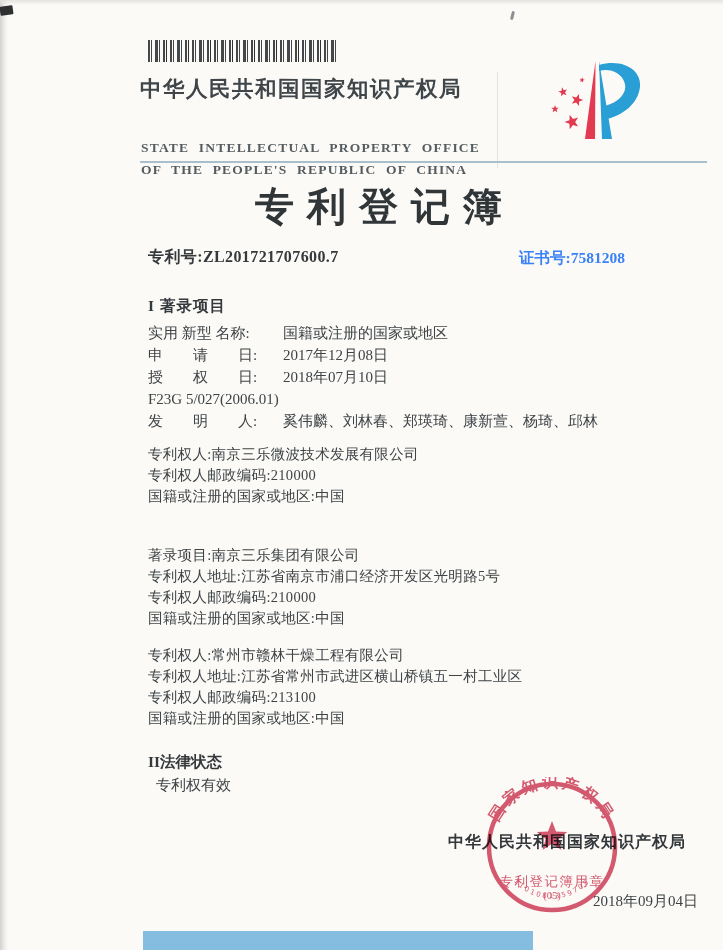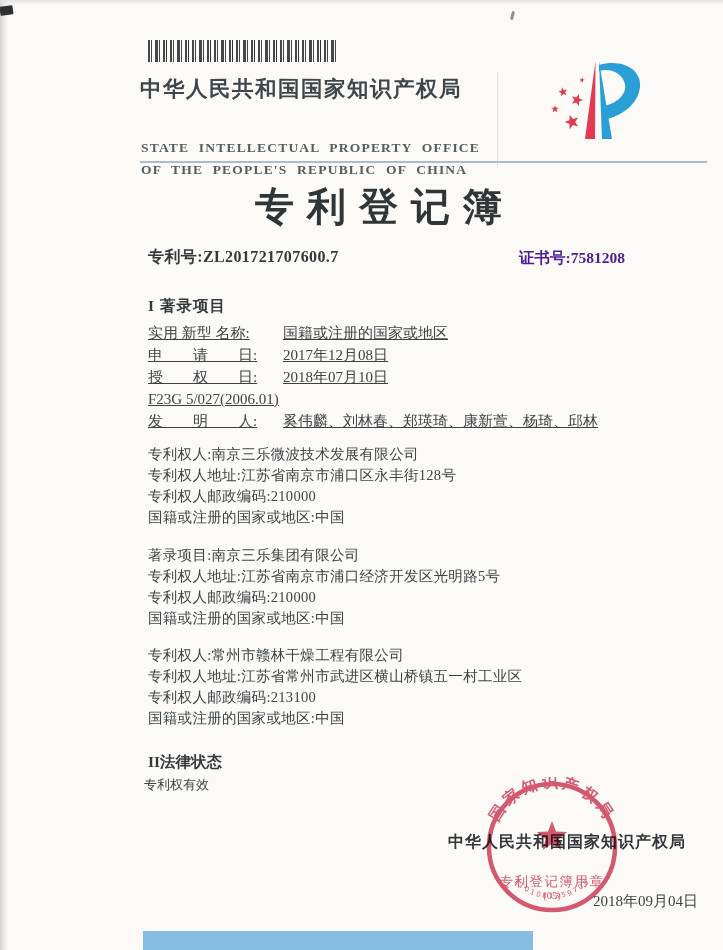--- a/index.html
+++ b/index.html
@@ -23,33 +23,33 @@
   
   .office-cn{position:absolute;left:140px;top:74px;font-size:21.5px;font-weight:bold;letter-spacing:1.5px;color:#3f4549;}
   .office-en{position:absolute;left:141px;font-size:13.5px;letter-spacing:1.2px;word-spacing:5px;color:#555c60;font-weight:bold;margin-top:32px;}
   .office-en.l1{top:108px;}
   .office-en.l2{top:130px;}
   .divider{position:absolute;left:140px;top:161px;width:567px;height:2px;background:#a9bfcb;}
   .logo{position:absolute;left:540px;top:58px;width:112px;height:88px;}
   
   .doc-title{position:absolute;left:162px;top:180px;width:420px;text-align:center;font-size:39px;font-weight:bold;letter-spacing:13px;padding-left:13px;color:#303538;}
   .patent-no{position:absolute;left:148px;top:247px;font-size:16px;font-weight:bold;color:#35393c;letter-spacing:.4px;}
-  .cert-no{position:absolute;left:519px;top:248px;font-size:15.5px;font-weight:bold;color:#4c1d95;}
+  .cert-no{position:absolute;left:519px;top:248px;font-size:15.5px;font-weight:bold;color:#3b82f6;}
   
   .sec1-head{position:absolute;left:148px;top:296px;font-size:15.5px;font-weight:bold;color:#35393c;letter-spacing:1px;}
   .fields{position:absolute;left:148px;top:322px;font-size:15px;line-height:22px;}
-  .frow{display:flex;text-decoration:underline;}
+  .frow{display:flex;}
   .flabel{display:inline-block;width:135px;color:#3e4346;}
   .fvalue{color:#3e4346;}
   
   .pblock{position:absolute;left:148px;font-size:14.5px;line-height:21px;color:#3e4346;letter-spacing:.3px;}
   .pb1{top:444px;} .pb2{top:545px;} .pb3{top:645px;}
   
   .sec2-head{position:absolute;left:148px;top:752px;font-size:15.5px;font-weight:bold;color:#35393c;}
-  .sec2-status{position:absolute;left:144px;top:776px;font-size:13px;color:#3e4346;text-align:right;}
+  .sec2-status{position:absolute;left:156px;top:776px;font-size:15px;color:#3e4346;text-align:right;}
   
   .foot-office{position:absolute;left:448px;top:832px;font-size:16px;font-weight:bold;letter-spacing:1px;color:#33373a;}
   .foot-date{position:absolute;left:448px;top:892px;width:250px;text-align:right;font-size:15px;color:#3e4346;}
   .seal{position:absolute;left:482px;top:777px;width:140px;height:140px;mix-blend-mode:multiply;opacity:.9;}
   .band{position:absolute;left:143px;top:931px;width:390px;height:19px;background:#84bddf;}
 </style>
 </head>
 <body>
 
 <div id="page">
@@ -107,21 +107,20 @@
       <span class="fvalue">F23G 5/027(2006.01)</span>
     </div>
     <div class="frow">
       <span class="flabel">发　　明　　人:</span>
       <span class="fvalue">奚伟麟、刘林春、郑瑛琦、康新萱、杨琦、邱林</span>
     </div>
   </div>
 
   <div class="pblock pb1">
     <div>专利权人:南京三乐微波技术发展有限公司</div>
-    <div>专利权人地址:江苏省南京市浦口区永丰街128号</div>
     <div>专利权人邮政编码:210000</div>
     <div>国籍或注册的国家或地区:中国</div>
   </div>
 
   <div class="pblock pb2">
     <div>著录项目:南京三乐集团有限公司</div>
     <div>专利权人地址:江苏省南京市浦口经济开发区光明路5号</div>
     <div>专利权人邮政编码:210000</div>
     <div>国籍或注册的国家或地区:中国</div>
   </div>

